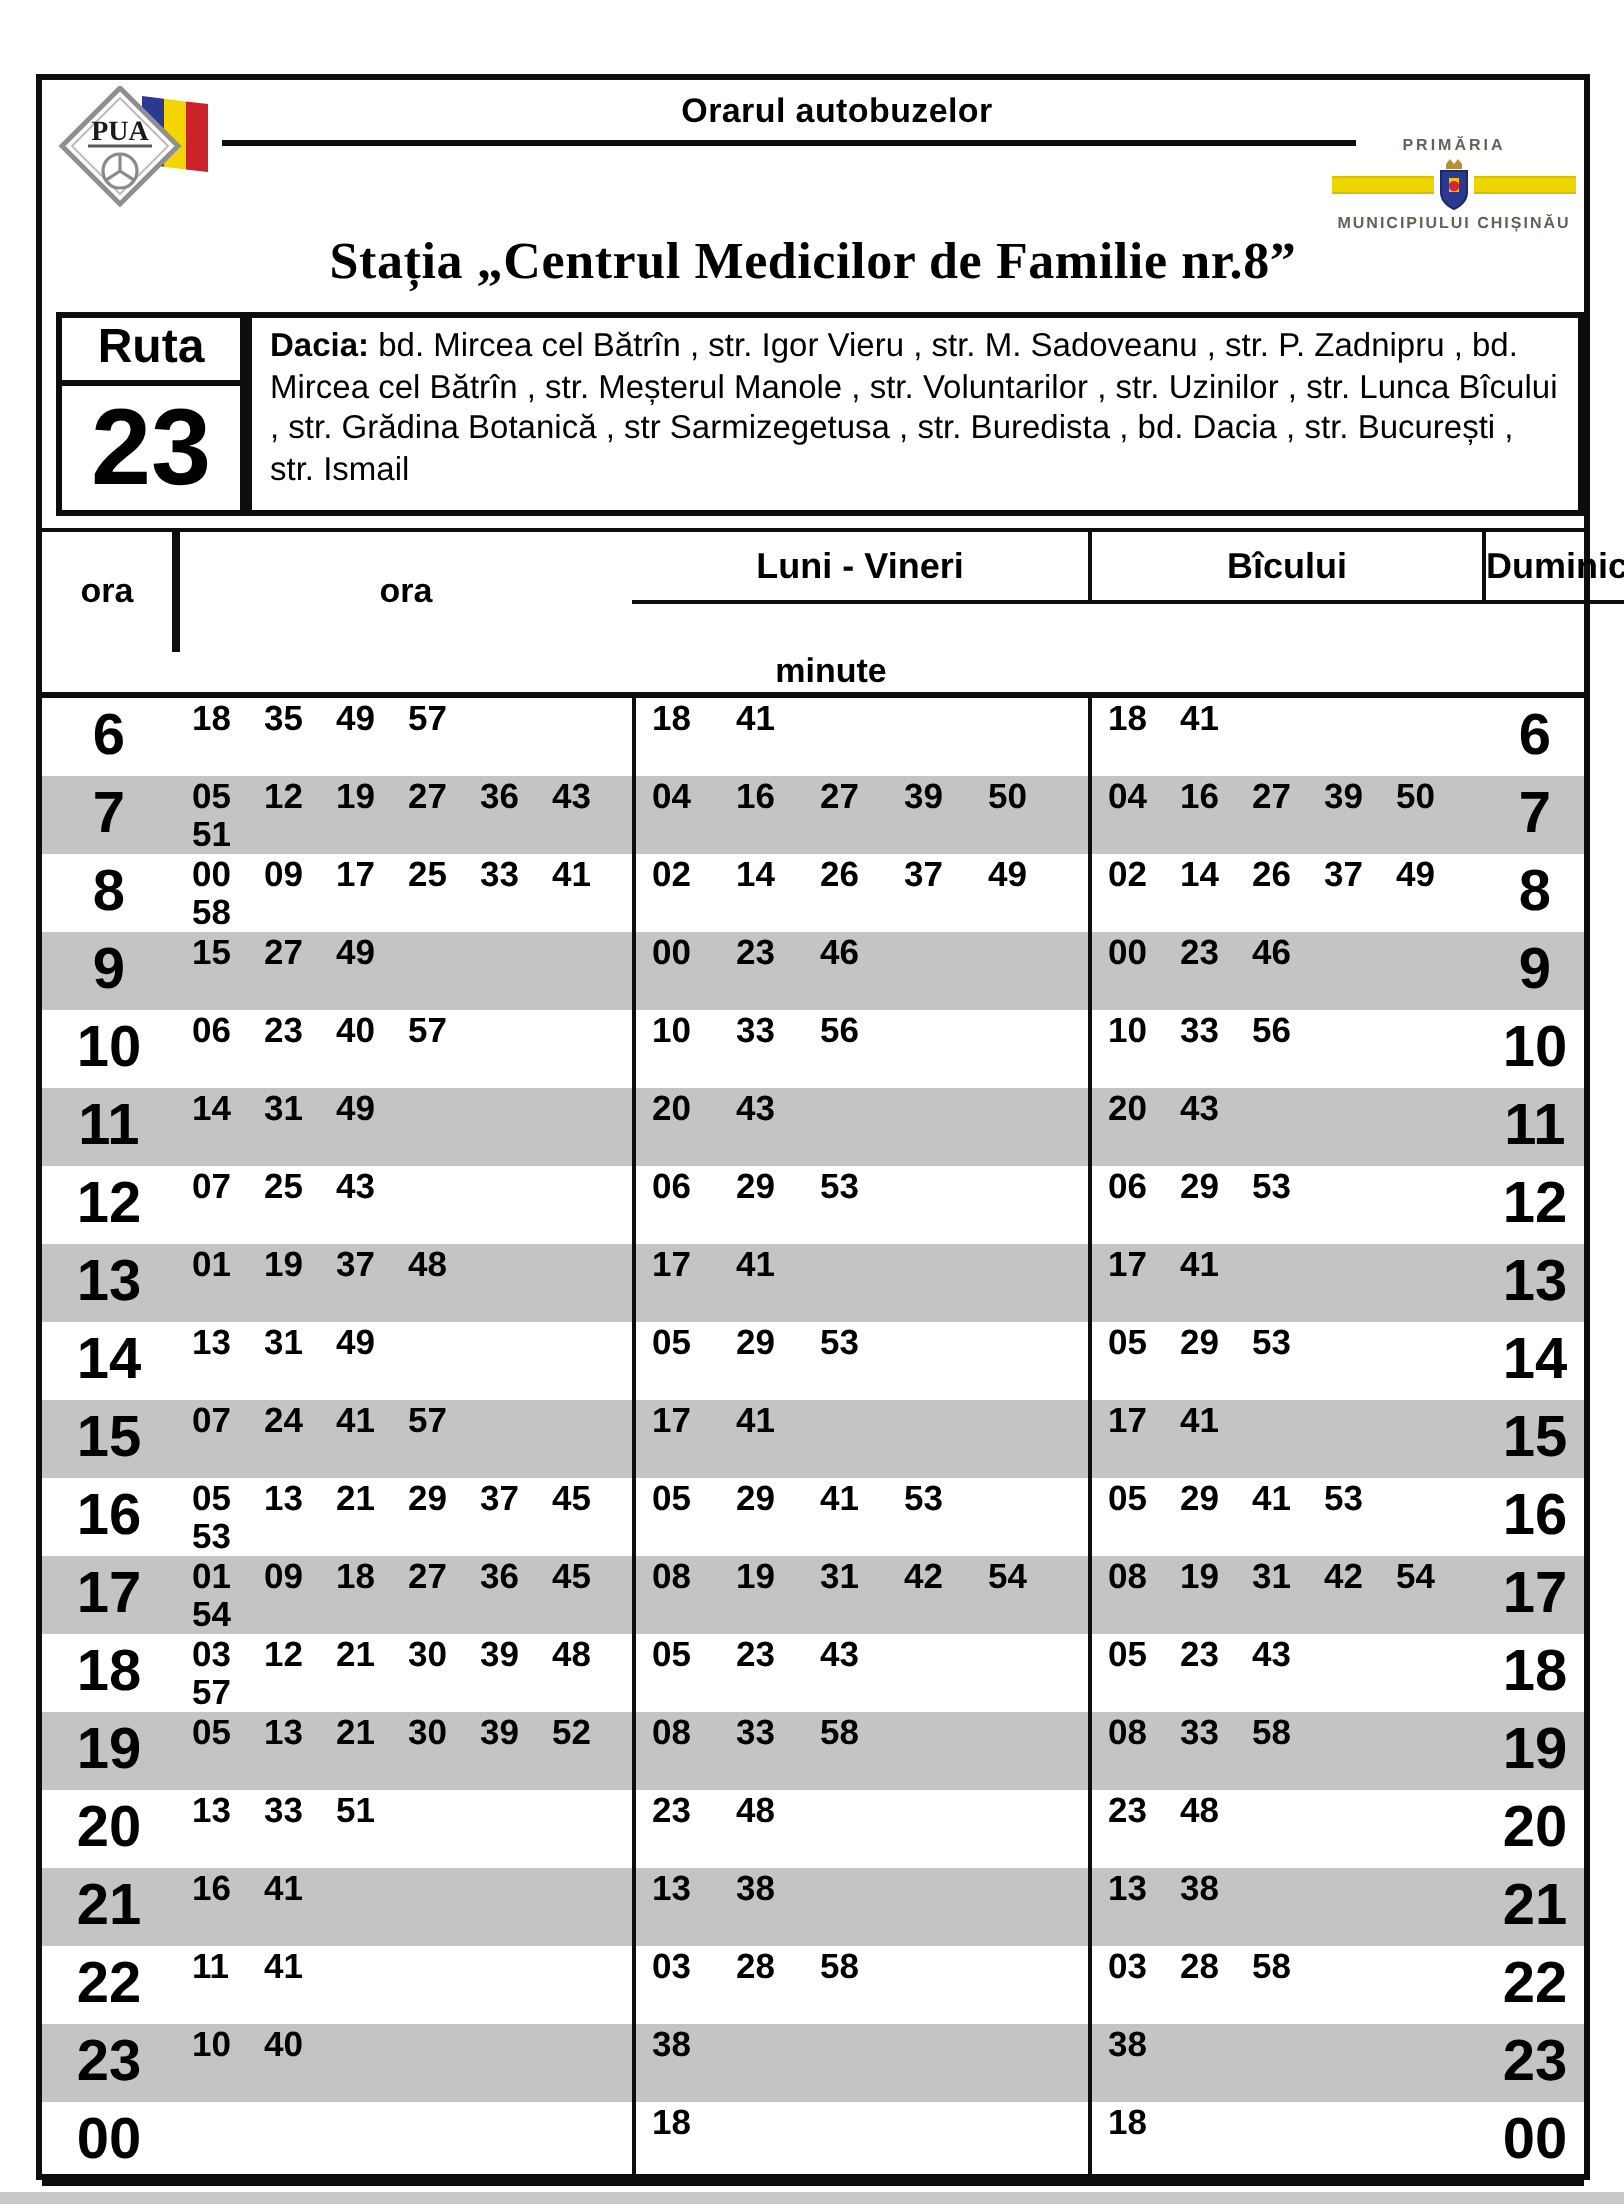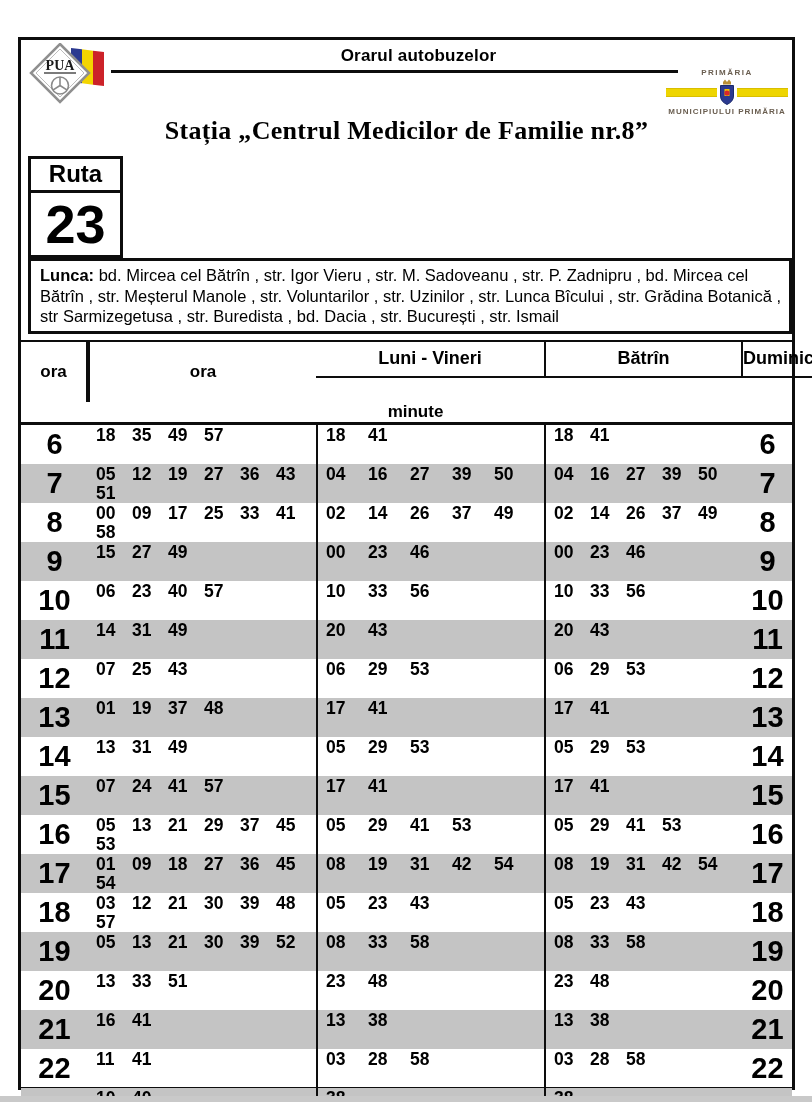--- a/index.html
+++ b/index.html
@@ -18,21 +18,21 @@
   .primaria-logo { position:absolute; right:4px; top:2px; width:122px; text-align:center;margin-top:26px; }
   .primaria-top { font-size:8px; font-weight:bold; letter-spacing:1.5px; color:#6a5e50; }
   .primaria-mid { display:flex; align-items:center; margin:1px 0; }
   .primaria-band { flex:1; height:9px; background:#eed500; border-top:1px solid #d9be00; border-bottom:1px solid #d9be00; }
   .primaria-bottom { font-size:8px; font-weight:bold; letter-spacing:1px; color:#6a5e50; }
 
   .station-title { text-align:center; font-family:"Liberation Serif", serif; font-weight:bold;
                    font-size:26px; margin-top:8px; letter-spacing:.3px; }
 
   
-  .route-row { display:flex; align-items:stretch; margin:10px 0 0 7px;flex-direction:column; }
+  .route-row { display:flex; align-items:stretch; margin:10px 0 0 7px; }
   .ruta-box { width:95px; border:3px solid #0d0d0d; display:flex; flex-direction:column; }
   .ruta-label { text-align:center; font-weight:bold; font-size:24px; padding:1px 0 2px 0;
                 border-bottom:3px solid #0d0d0d; }
   .ruta-number { flex:1; text-align:center; font-weight:bold; font-size:54px; line-height:62px; }
   .traseu-box { flex:1; border:3px solid #0d0d0d; padding:4px 8px 4px 9px;
                 font-size:16.5px; line-height:20.5px; }
   .traseu-label { font-weight:bold; }
 
   
   .timetable { margin-top:6px; border-top:2px solid #0d0d0d; border-bottom:3px solid #0d0d0d; }
@@ -98,42 +98,42 @@
       <div class="primaria-mid">
         <div class="primaria-band"></div>
         <svg width="20" height="28" viewBox="0 0 20 28">
           <path d="M6 4 L8 1.5 L10 4 L12 1.5 L14 4 L14 6.5 L6 6.5 Z" fill="#b98f36"></path>
           <path d="M3.5 7.5 H16.5 V18 Q16.5 23.5 10 26.5 Q3.5 23.5 3.5 18 Z" fill="#2b3990" stroke="#1a2a6b" stroke-width="1"></path>
           <path d="M7.5 11 h5 v7 h-5 z" fill="#f2c300"></path>
           <circle cx="10" cy="15" r="2.6" fill="#d8262c"></circle>
         </svg>
         <div class="primaria-band"></div>
       </div>
-      <div class="primaria-bottom">MUNICIPIULUI PRIMĂRIA</div>
+      <div class="primaria-bottom">MUNICIPIULUI CHIȘINĂU</div>
     </div>
   </div>
 
   <div class="station-title">Stația „Centrul Medicilor de Familie nr.8”</div>
 
   <div class="route-row">
     <div class="ruta-box">
       <div class="ruta-label">Ruta</div>
       <div class="ruta-number">23</div>
     </div>
     <div class="traseu-box">
-      <span class="traseu-label">Lunca:</span><span> bd. Mircea cel Bătrîn , str. Igor Vieru , str. M. Sadoveanu , str. P. Zadnipru , bd. Mircea cel Bătrîn , str. Meșterul Manole , str. Voluntarilor , str. Uzinilor , str. Lunca Bîcului , str. Grădina Botanică , str Sarmizegetusa , str. Buredista , bd. Dacia , str. București , str. Ismail</span>
+      <span class="traseu-label">Dacia:</span><span> bd. Mircea cel Bătrîn , str. Igor Vieru , str. M. Sadoveanu , str. P. Zadnipru , bd. Mircea cel Bătrîn , str. Meșterul Manole , str. Voluntarilor , str. Uzinilor , str. Lunca Bîcului , str. Grădina Botanică , str Sarmizegetusa , str. Buredista , bd. Dacia , str. București , str. Ismail</span>
     </div>
   </div>
 
   <div class="timetable">
     <div class="thead">
       <div class="grid-head">
         <div class="ora-h left">ora</div>
         <div class="day-h lv">Luni - Vineri</div>
-        <div class="day-h sat">Bătrîn</div>
+        <div class="day-h sat">Bîcului</div>
         <div class="day-h dum">Duminică</div>
         <div class="ora-h right">ora</div>
         <div class="minute-h">minute</div>
       </div>
     </div>
     <div id="tbody">
         <div class="grid-row t-row">
           <div class="hour-cell">6</div>
           <div class="min-cell lv"><span class="minute">18</span><span class="minute">35</span><span class="minute">49</span><span class="minute">57</span></div>
           <div class="min-cell sat"><span class="minute">18</span><span class="minute">41</span></div>

